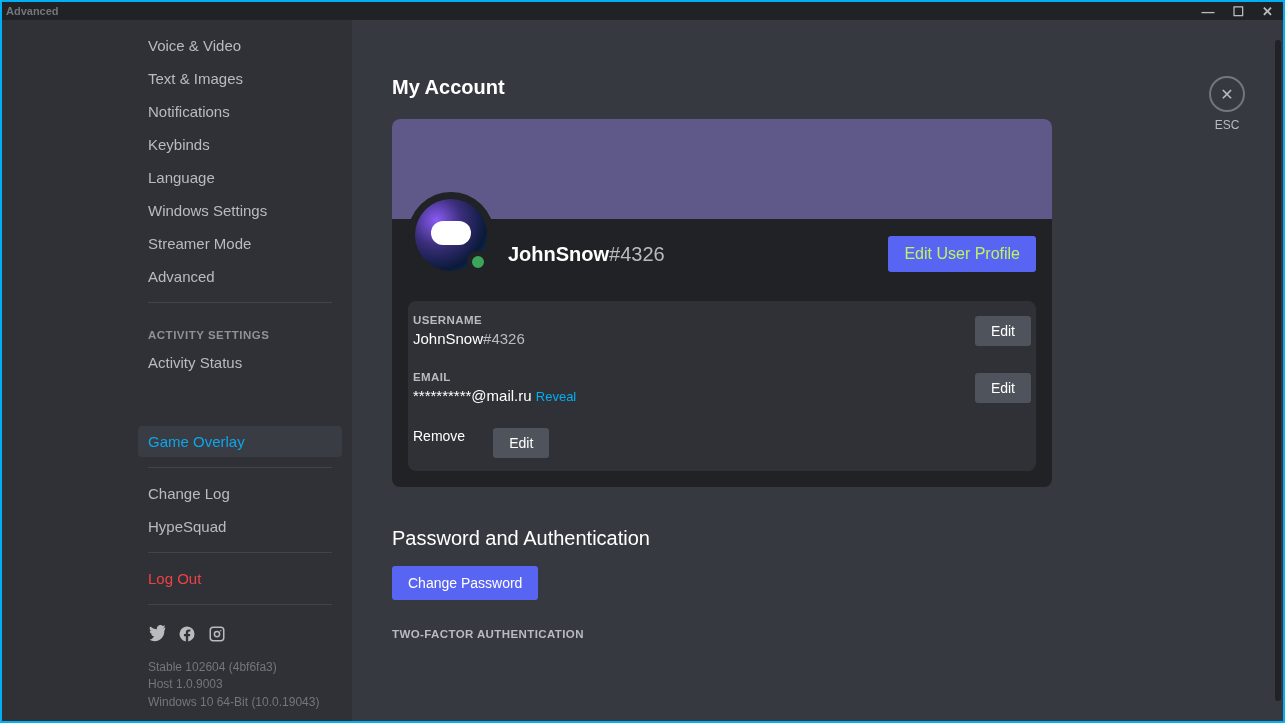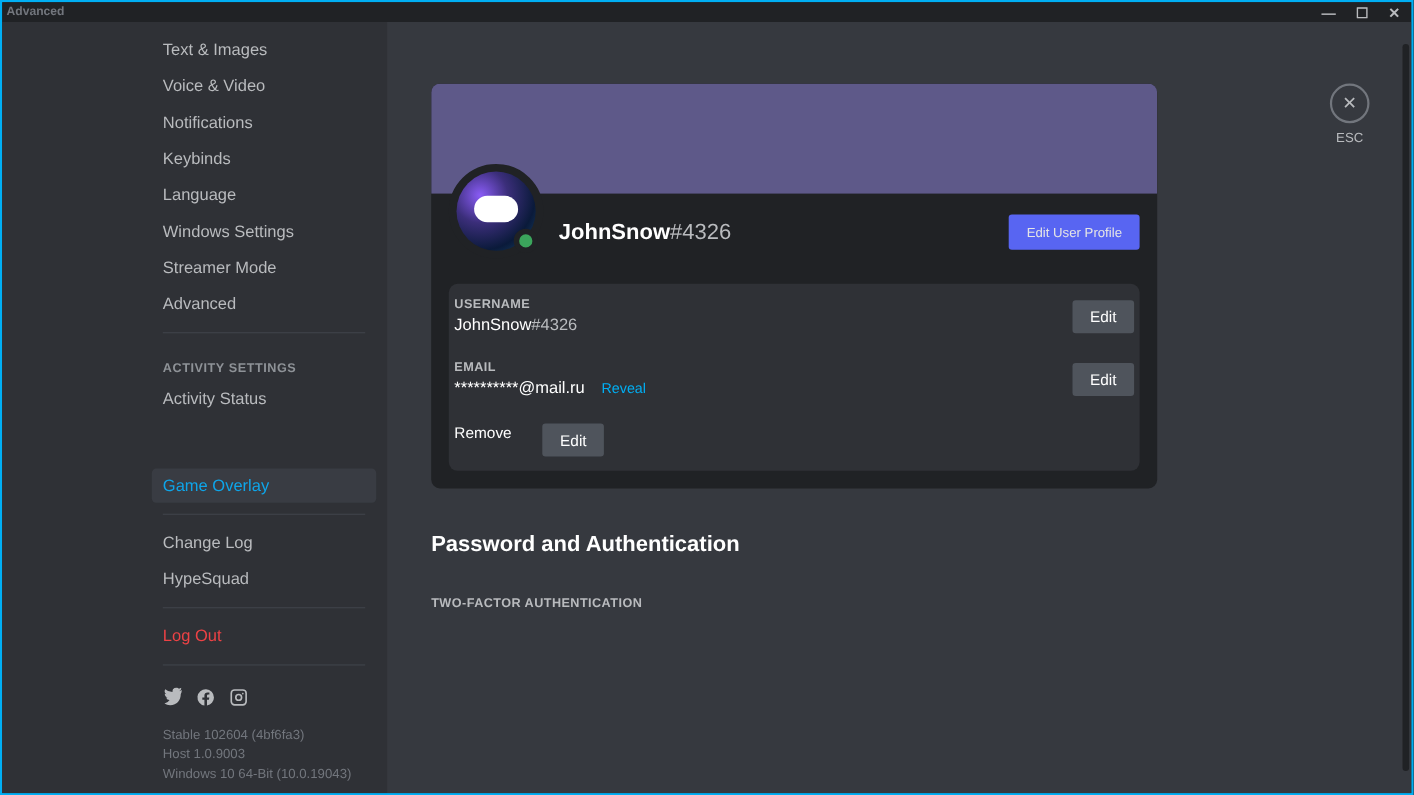--- a/index.html
+++ b/index.html
@@ -138,25 +138,25 @@
     background: #3ba55c; border: 5px solid #202225;
   }
   .user-tag {
     color: #fff; font-size: 20px; font-weight: 600; margin-left: 14px;
     margin-top: -6px;
   }
   .user-tag .discrim { color: #b9bbbe; font-weight: 500;}
   .edit-profile-btn {
     margin-left: auto;
     background: #5865f2;
-    color: #e5e5e5;
+    color: #bef264;
     border: none;
     border-radius: 3px;
     padding: 9px 16px;
-    font-size: 12px;
+    font-size: 16px;
     font-weight: 500;
     cursor: pointer;
     margin-top: -6px;
   }
   .fields-box {
     background: #2f3136;
     border-radius: 8px;
     margin: 6px 16px 16px 16px;
     padding: 5px;
   }
@@ -164,33 +164,33 @@
     display: flex; align-items: center; justify-content: space-between;
     padding: 8px 0;
   }
   .field-row + .field-row { margin-top: 8px;}
   .field-label {
     color: #b9bbbe; font-size: 11.5px; font-weight: 700; letter-spacing: 0.4px;
     margin-bottom: 4px;
   }
   .field-value { color: #fff; font-size: 15px; }
   .field-value .discrim { color: #b9bbbe; }
-  .reveal-link { color: #00aff4; font-size: 13px; margin-left: 11px; cursor: pointer;}
+  .reveal-link { color: #00aff4; font-size: 13px; margin-left: 0; cursor: pointer;}
   .edit-btn {
     background: #4f545c;
     color: #fff;
     border: none;
     border-radius: 3px;
     padding: 7px 16px;
     font-size: 14px;
     cursor: pointer;
   }
   .remove-link { color: #fff; font-size: 14px; margin-right: 28px; cursor: pointer; }
   .row-actions { display: flex; align-items: flex-start;}
-  h2.section-title { color: #fff; font-size: 20px; font-weight: 700; margin-bottom: 36px; }
+  h2.section-title { color: #fff; font-size: 20px; font-weight: 400; margin-bottom: 16px; }
   .change-pw-btn {
     background: #5865f2; color: #fff; border: none; border-radius: 3px;
     padding: 9px 16px; font-size: 14px; font-weight: 500; cursor: pointer;
     margin-bottom: 28px;
   }
   .sub-header {
     color: #b9bbbe; font-size: 11.5px; font-weight: 700; letter-spacing: 0.4px;
   }
   .thin-scroll { position: absolute; right: 2px; top: 20px; bottom: 20px; width: 6px; background: #202225; border-radius: 3px;}
 </style>
@@ -202,22 +202,22 @@
   <div class="win-controls">
     <span>—</span>
     <span>☐</span>
     <span>✕</span>
   </div>
 </div>
 
 <div class="app">
   <div class="sidebar">
     <div class="sidebar-inner">
+      <div class="side-item">Voice &amp; Video</div>
       <div class="side-item">Text &amp; Images</div>
-      <div class="side-item">Voice &amp; Video</div>
       <div class="side-item">Notifications</div>
       <div class="side-item">Keybinds</div>
       <div class="side-item">Language</div>
       <div class="side-item">Windows Settings</div>
       <div class="side-item">Streamer Mode</div>
       <div class="side-item">Advanced</div>
 
       <div class="side-sep"></div>
       <div class="side-header">ACTIVITY SETTINGS</div>
       <div class="side-item">Activity Status</div>
@@ -253,20 +253,21 @@
   <div class="content">
     <div class="thin-scroll"></div>
     <div class="close-esc">
       <div class="circle">
           <span>✕</span>
         </div>
       <div>ESC</div>
     </div>
 
     <div class="content-inner">
+      <h1 class="page-title">My Account</h1>
 
       <div class="account-card">
         <div class="banner"></div>
         <div class="avatar-row">
           <div class="avatar-wrap">
             <div class="avatar-img"></div>
             <div class="status-dot"></div>
           </div>
           <div class="user-tag">
             <span>JohnSnow</span><span class="discrim">#4326</span>
@@ -303,16 +304,17 @@
           <div class="field-row">
             <div class="row-actions">
               <span class="remove-link">Remove</span>
               <button class="edit-btn">Edit</button>
             </div>
           </div>
         </div>
       </div>
 
       <h2 class="section-title">Password and Authentication</h2>
+      <button class="change-pw-btn">Change Password</button>
       <div class="sub-header">TWO-FACTOR AUTHENTICATION</div>
     </div>
   </div>
 </div>
 
 </body></html>

